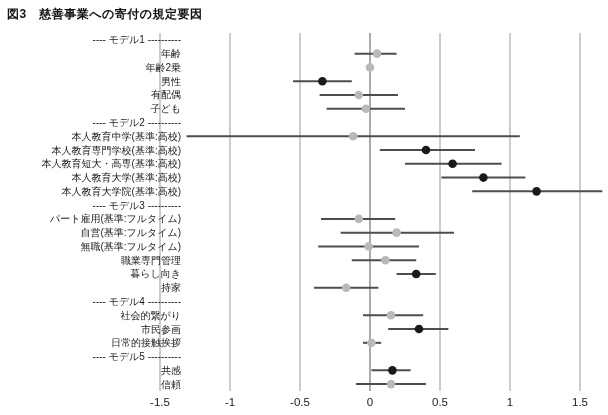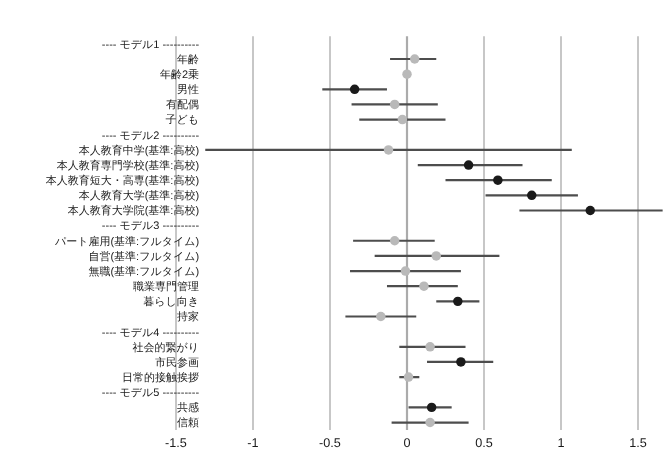--- a/index.html
+++ b/index.html
@@ -11,20 +11,21 @@
     letter-spacing:0.5px;white-space:nowrap;
   }
   #plot-svg{position:absolute;left:0;top:0;}
   text.row-label{font-size:10px;fill:#1a1a1a;}
   text.tick-label{font-size:11.5px;fill:#1a1a1a;}
 </style>
 </head>
 <body>
 
 <div id="figure">
+  <div id="figure-title">図3　慈善事業への寄付の規定要因</div>
   <svg id="plot-svg" width="608" height="415" viewBox="0 0 608 415">
       <line x1="160" x2="160" y1="33" y2="391" stroke="#999999" stroke-width="1"></line>
       <line x1="230" x2="230" y1="33" y2="391" stroke="#999999" stroke-width="1"></line>
       <line x1="300" x2="300" y1="33" y2="391" stroke="#999999" stroke-width="1"></line>
       <line x1="370" x2="370" y1="33" y2="391" stroke="#ababab" stroke-width="2"></line>
       <line x1="440" x2="440" y1="33" y2="391" stroke="#999999" stroke-width="1"></line>
       <line x1="510" x2="510" y1="33" y2="391" stroke="#999999" stroke-width="1"></line>
       <line x1="580" x2="580" y1="33" y2="391" stroke="#999999" stroke-width="1"></line>
       <text x="160" y="406" text-anchor="middle" class="tick-label">-1.5</text>
       <text x="230" y="406" text-anchor="middle" class="tick-label">-1</text>

